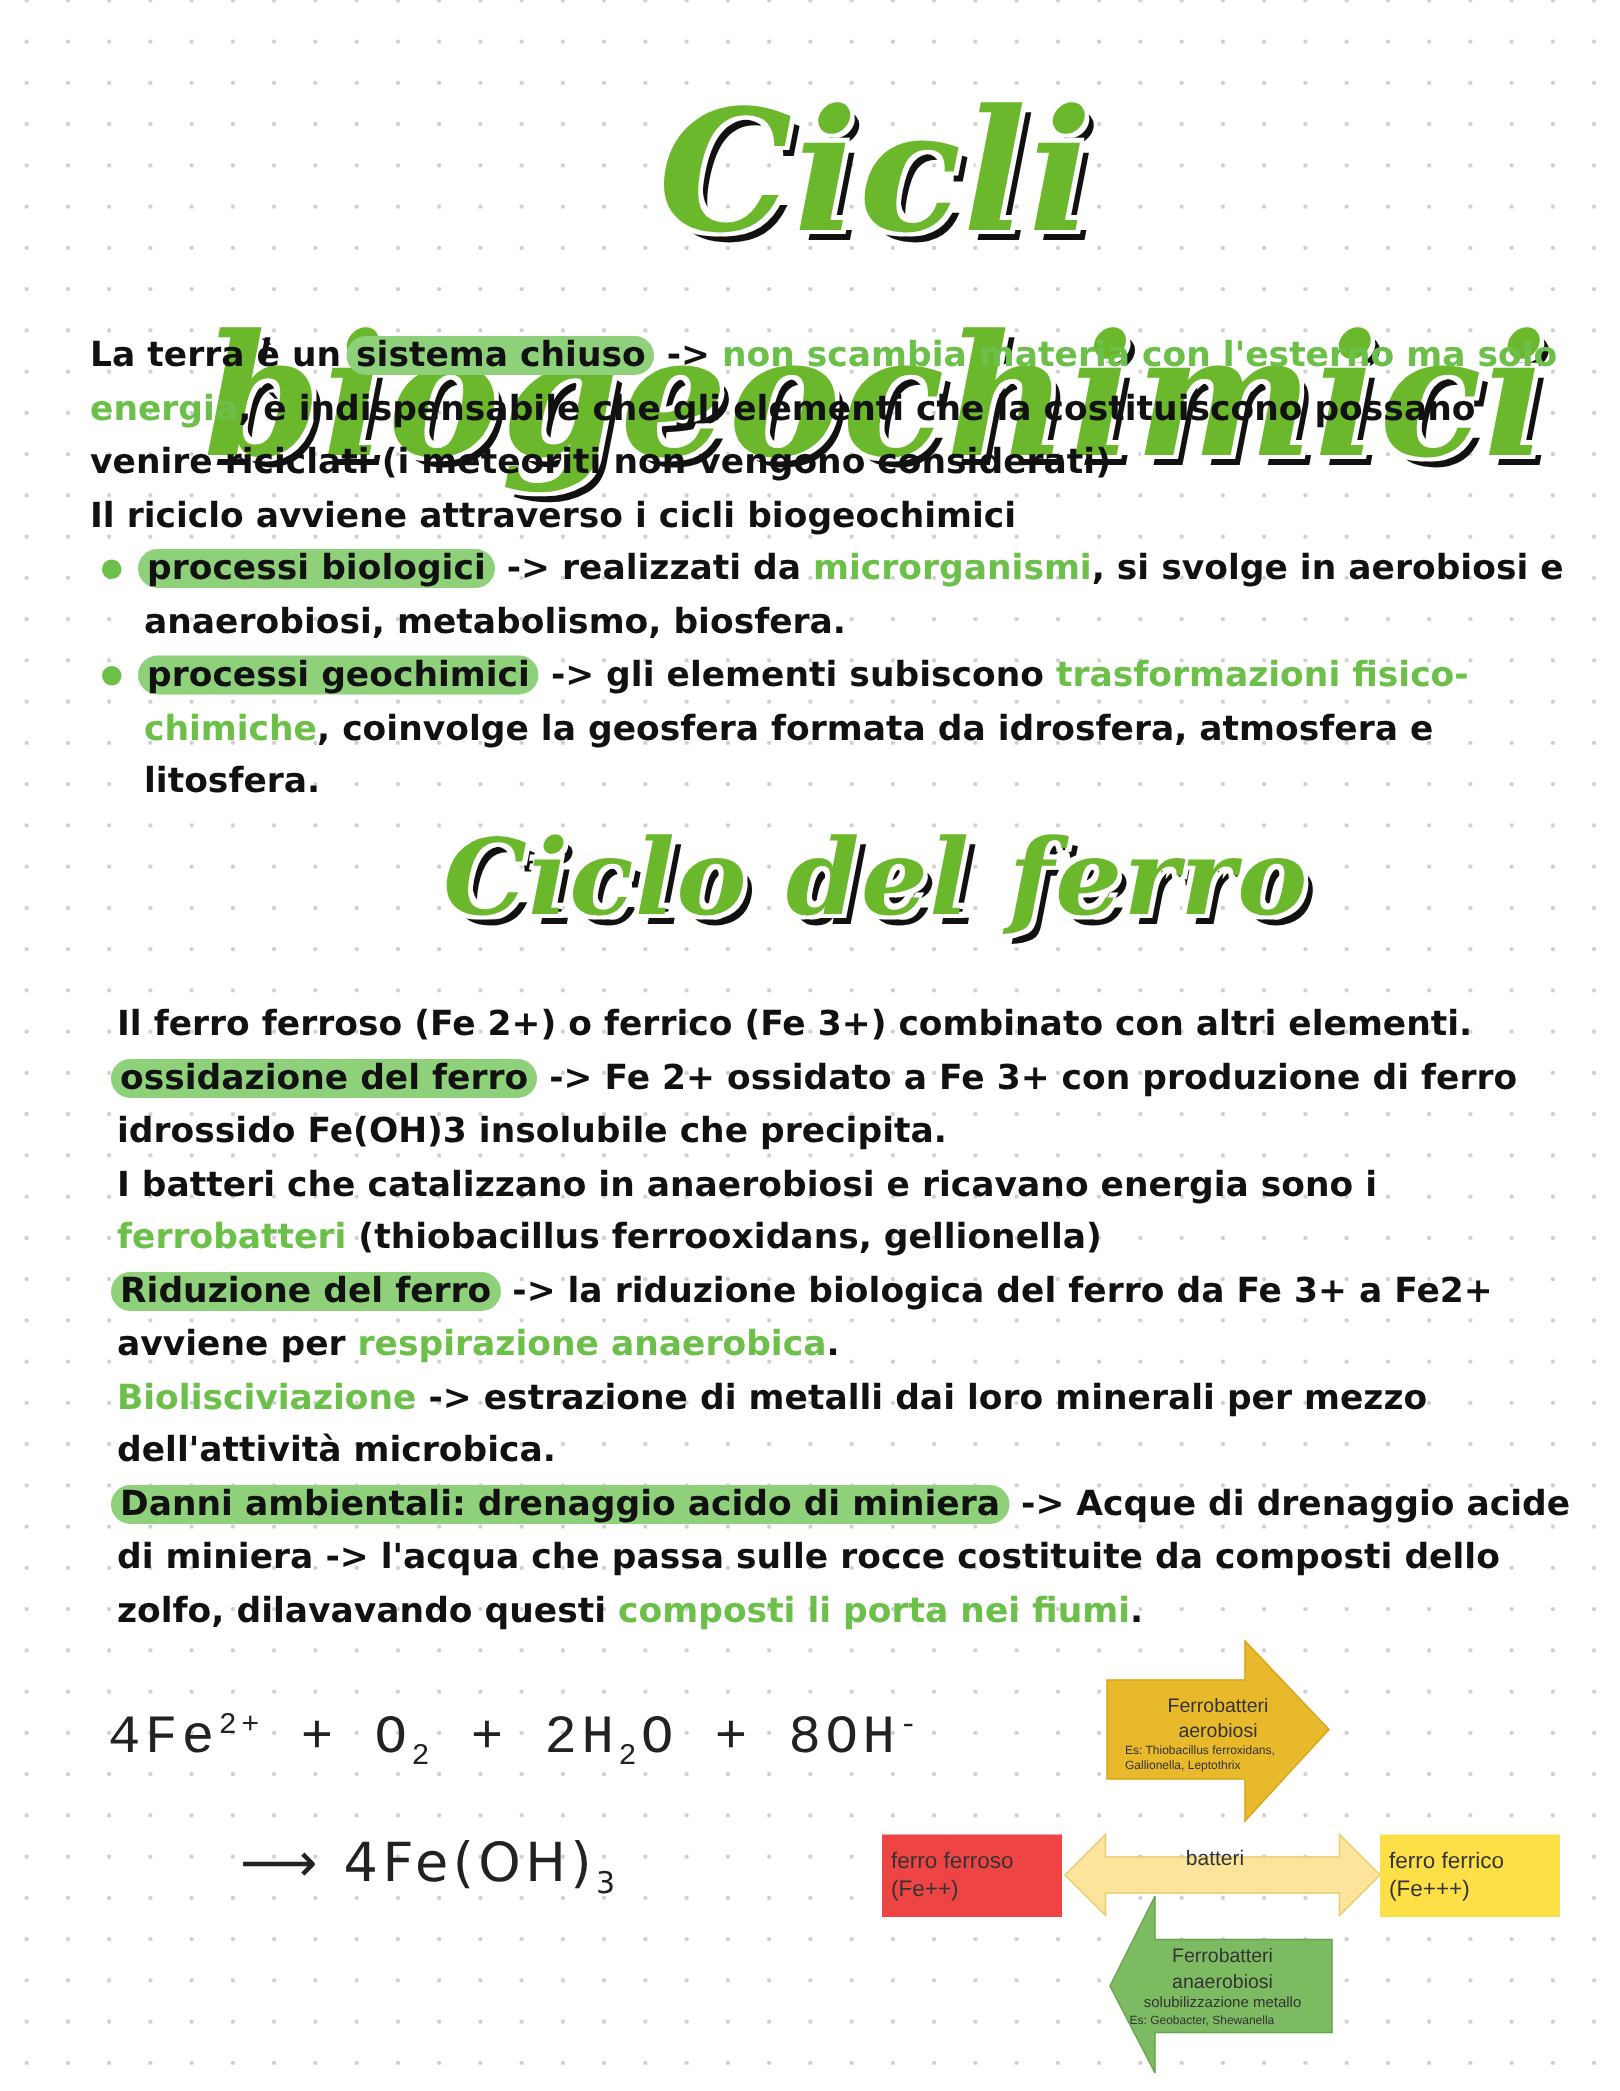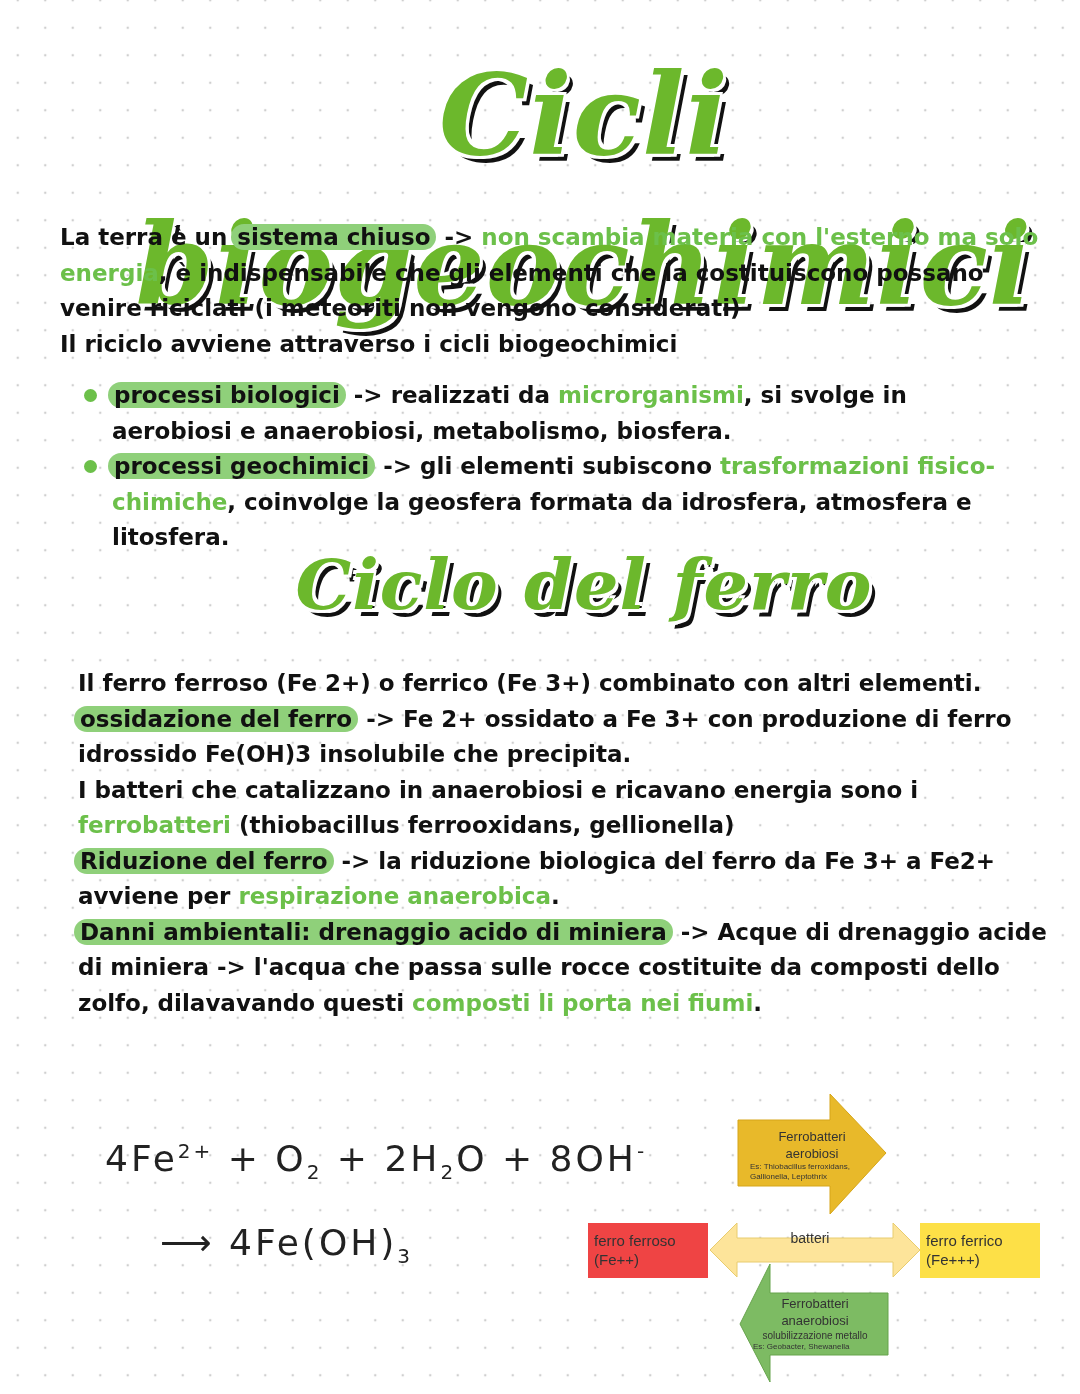--- a/index.html
+++ b/index.html
@@ -28,32 +28,32 @@
   .block p { margin: 0; }
   .intro { left: 60px; top: 220px; width: 990px; }
   .ferro { left: 78px; top: 666px; width: 980px; }
 
   .hl {
     background: #8fd07a; border-radius: 14px; padding: 0 6px; margin-left: -4px;
     color: #111;
   }
   .g { color: #6cc04a; font-weight: bold; }
 
-  ul.bullets { list-style: none; margin: 16px; padding: 0; }
+  ul.bullets { list-style: none; margin: 0; padding: 0; }
   ul.bullets li { position: relative; padding-left: 36px; }
   ul.bullets li .dot {
     position: absolute; left: 8px; top: 11px; width: 13px; height: 13px;
     border-radius: 50%; background: #6cc04a;
   }
 
   .equation {
     position: absolute; font-family: "DejaVu Sans", sans-serif; font-weight: normal;
     color: #222; font-size: 36px; letter-spacing: 3px;
   }
-  .eq1 { left: 105px; top: 1138px; }
+  .eq1 { left: 72px; top: 1138px; font-family: Liberation Mono, monospace; }
   .eq2 { left: 160px; top: 1222px; }
   .eq sup { font-size: 20px; }
   .eq sub { font-size: 20px; }
 
   
   .diagram { position: absolute; left: 580px; top: 1090px; width: 480px; height: 300px; }
   .box {
     position: absolute; font-family: "Liberation Sans", sans-serif; font-size: 15px;
     line-height: 19px; color: #333; padding: 8px 6px; box-sizing: border-box;
   }
@@ -88,20 +88,21 @@
   </ul>
 </div>
 
 <div class="title title-sub">Ciclo del ferro</div>
 
 <div class="block ferro">
   <p>Il ferro ferroso (Fe 2+) o ferrico (Fe 3+) combinato con altri elementi.</p>
   <p><span class="hl">ossidazione del ferro</span><span> -&gt; Fe 2+ ossidato a Fe 3+ con produzione di ferro idrossido Fe(OH)3 insolubile che precipita.</span></p>
   <p><span>I batteri che catalizzano in anaerobiosi e ricavano energia sono i </span><span class="g">ferrobatteri</span><span> (thiobacillus ferrooxidans, gellionella)</span></p>
   <p><span class="hl">Riduzione del ferro</span><span> -&gt; la riduzione biologica del ferro da Fe 3+ a Fe2+ avviene per </span><span class="g">respirazione anaerobica</span><span>.</span></p>
+  <p><span class="g">Biolisciviazione</span><span> -&gt; estrazione di metalli dai loro minerali per mezzo dell'attività microbica.</span></p>
   <p><span class="hl">Danni ambientali: drenaggio acido di miniera</span><span> -&gt; Acque di drenaggio acide di miniera -&gt; l'acqua che passa sulle rocce costituite da composti dello zolfo, dilavavando questi </span><span class="g">composti li porta nei fiumi</span><span>.</span></p>
 </div>
 
 <div class="equation eq1 eq"><span>4Fe</span><sup>2+</sup><span> + O</span><sub>2</sub><span> + 2H</span><sub>2</sub><span>O + 8OH</span><sup>-</sup></div>
 <div class="equation eq2 eq"><span>⟶</span> <span>4Fe(OH)</span><sub>3</sub></div>
 
 <div class="diagram">
   <svg class="arrow-svg" width="480" height="300">
     <polygon points="158,30 250,30 250,4 306,63 250,124 250,96 158,96" fill="#e8b92a" stroke="#d6a518" stroke-width="1"></polygon>
     <polygon points="130,160 157,133 157,148 313,148 313,133 340,160 313,187 313,172 157,172 157,187" fill="#fde49a" stroke="#e8cc6e" stroke-width="1"></polygon>

